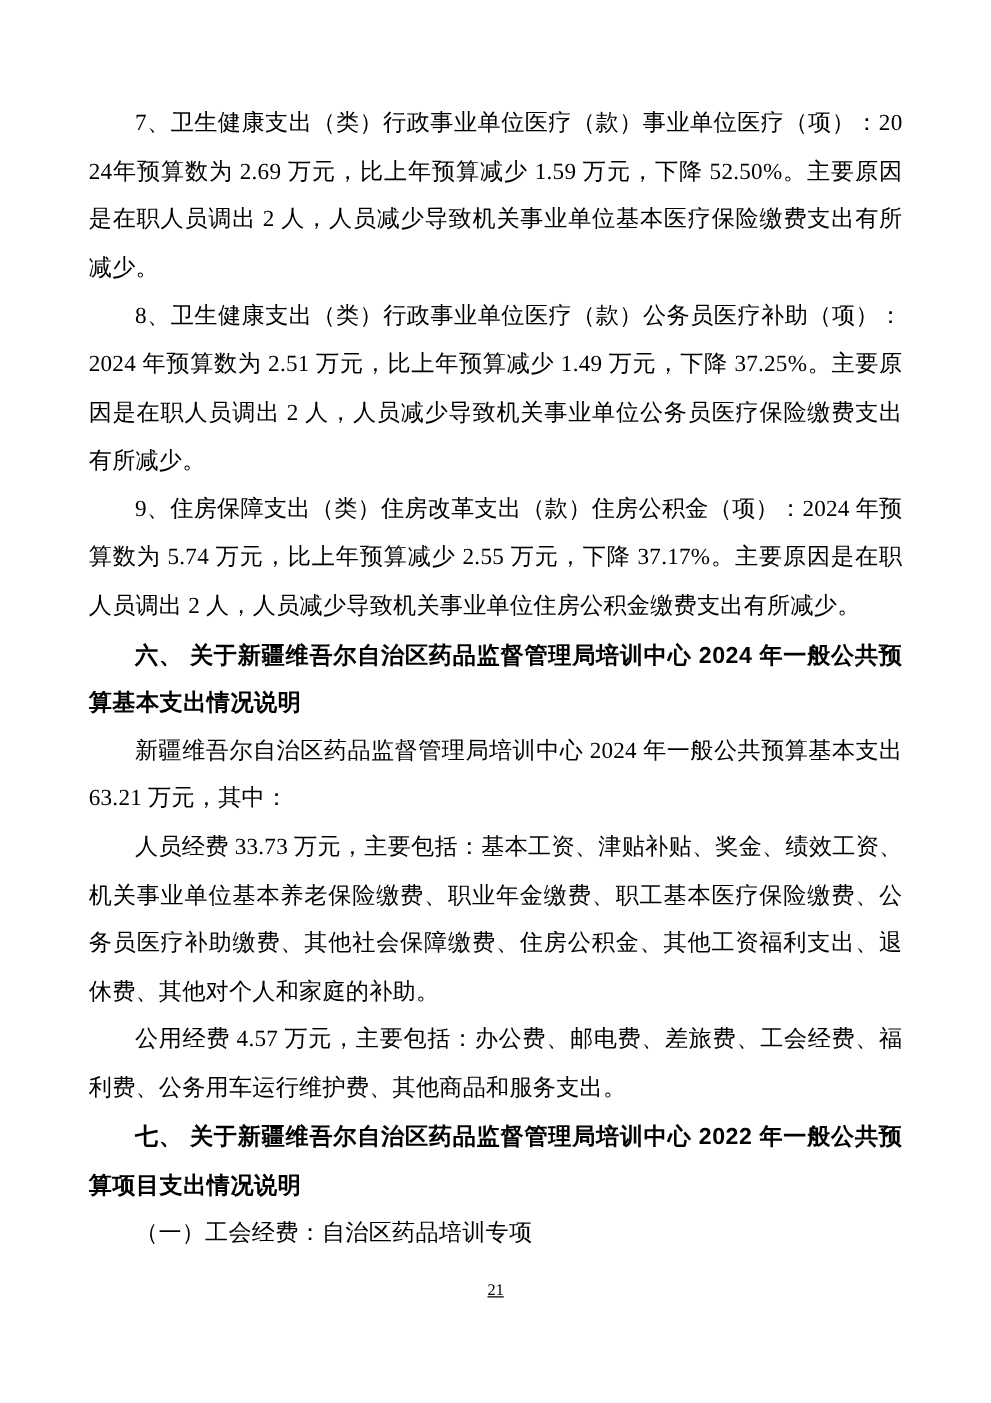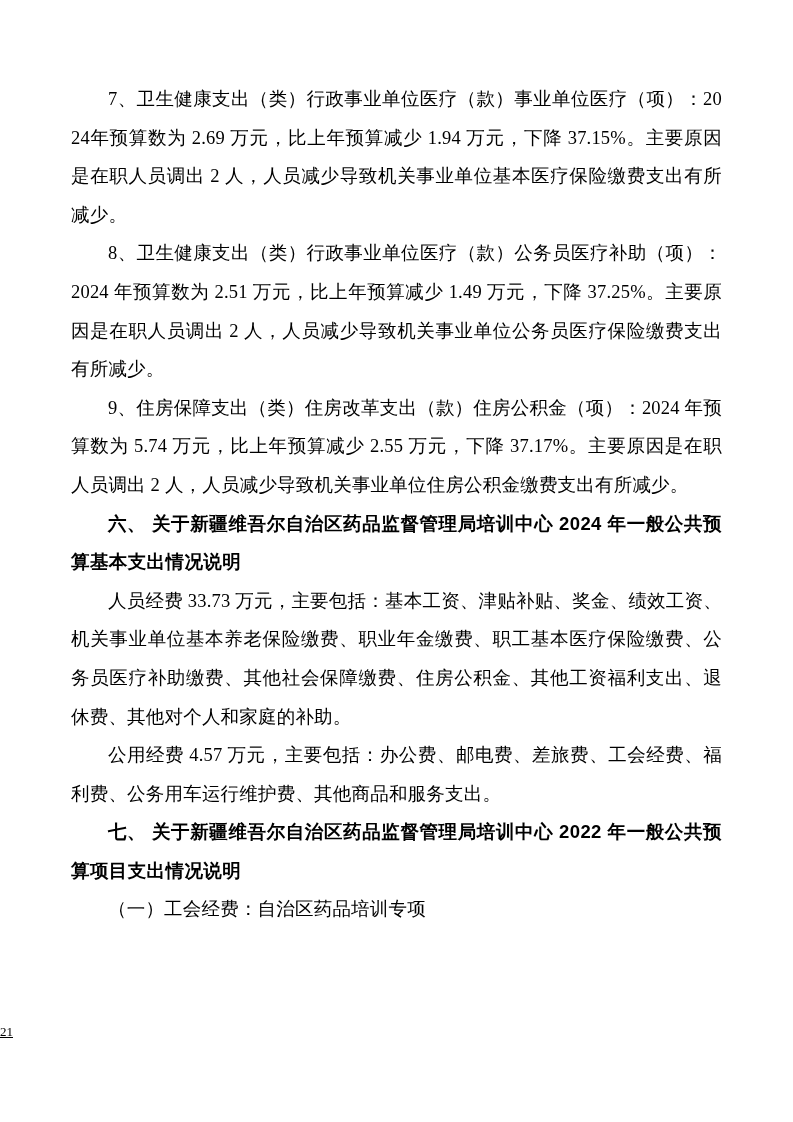--- a/index.html
+++ b/index.html
@@ -35,36 +35,37 @@
   .para.heading {
     font-family: "Liberation Sans", "DejaVu Sans", sans-serif;
     font-weight: bold;
     letter-spacing: 0.4px;
   }
   .page-number {
     position: absolute;
     top: 1024px;
     left: 0;
     width: 100%;
-    text-align: left;
+    text-align: center;
     font-size: 13px;
     font-family: "Liberation Serif", "DejaVu Serif", serif;
     color: #000000;
     text-decoration: underline;
   }
 </style>
 </head>
 <body>
 
 <div class="page">
   <div class="content">
-    <p class="para body">7、卫生健康支出（类）行政事业单位医疗（款）事业单位医疗（项）：2024年预算数为 2.69 万元，比上年预算减少 1.94 万元，下降 37.15%。主要原因是在职人员调出 2 人，人员减少导致机关事业单位基本医疗保险缴费支出有所减少。</p>
+    <p class="para body">7、卫生健康支出（类）行政事业单位医疗（款）事业单位医疗（项）：2024年预算数为 2.69 万元，比上年预算减少 1.59 万元，下降 52.50%。主要原因是在职人员调出 2 人，人员减少导致机关事业单位基本医疗保险缴费支出有所减少。</p>
     <p class="para body">8、卫生健康支出（类）行政事业单位医疗（款）公务员医疗补助（项）：2024 年预算数为 2.51 万元，比上年预算减少 1.49 万元，下降 37.25%。主要原因是在职人员调出 2 人，人员减少导致机关事业单位公务员医疗保险缴费支出有所减少。</p>
     <p class="para body">9、住房保障支出（类）住房改革支出（款）住房公积金（项）：2024 年预算数为 5.74 万元，比上年预算减少 2.55 万元，下降 37.17%。主要原因是在职人员调出 2 人，人员减少导致机关事业单位住房公积金缴费支出有所减少。</p>
     <p class="para heading">六、 关于新疆维吾尔自治区药品监督管理局培训中心 2024 年一般公共预算基本支出情况说明</p>
+    <p class="para body">新疆维吾尔自治区药品监督管理局培训中心 2024 年一般公共预算基本支出 63.21 万元，其中：</p>
     <p class="para body">人员经费 33.73 万元，主要包括：基本工资、津贴补贴、奖金、绩效工资、机关事业单位基本养老保险缴费、职业年金缴费、职工基本医疗保险缴费、公务员医疗补助缴费、其他社会保障缴费、住房公积金、其他工资福利支出、退休费、其他对个人和家庭的补助。</p>
     <p class="para body">公用经费 4.57 万元，主要包括：办公费、邮电费、差旅费、工会经费、福利费、公务用车运行维护费、其他商品和服务支出。</p>
     <p class="para heading">七、 关于新疆维吾尔自治区药品监督管理局培训中心 2022 年一般公共预算项目支出情况说明</p>
     <p class="para body">（一）工会经费：自治区药品培训专项</p>
   </div>
 
   <div class="page-number">21</div>
 </div>
 
 </body></html>

